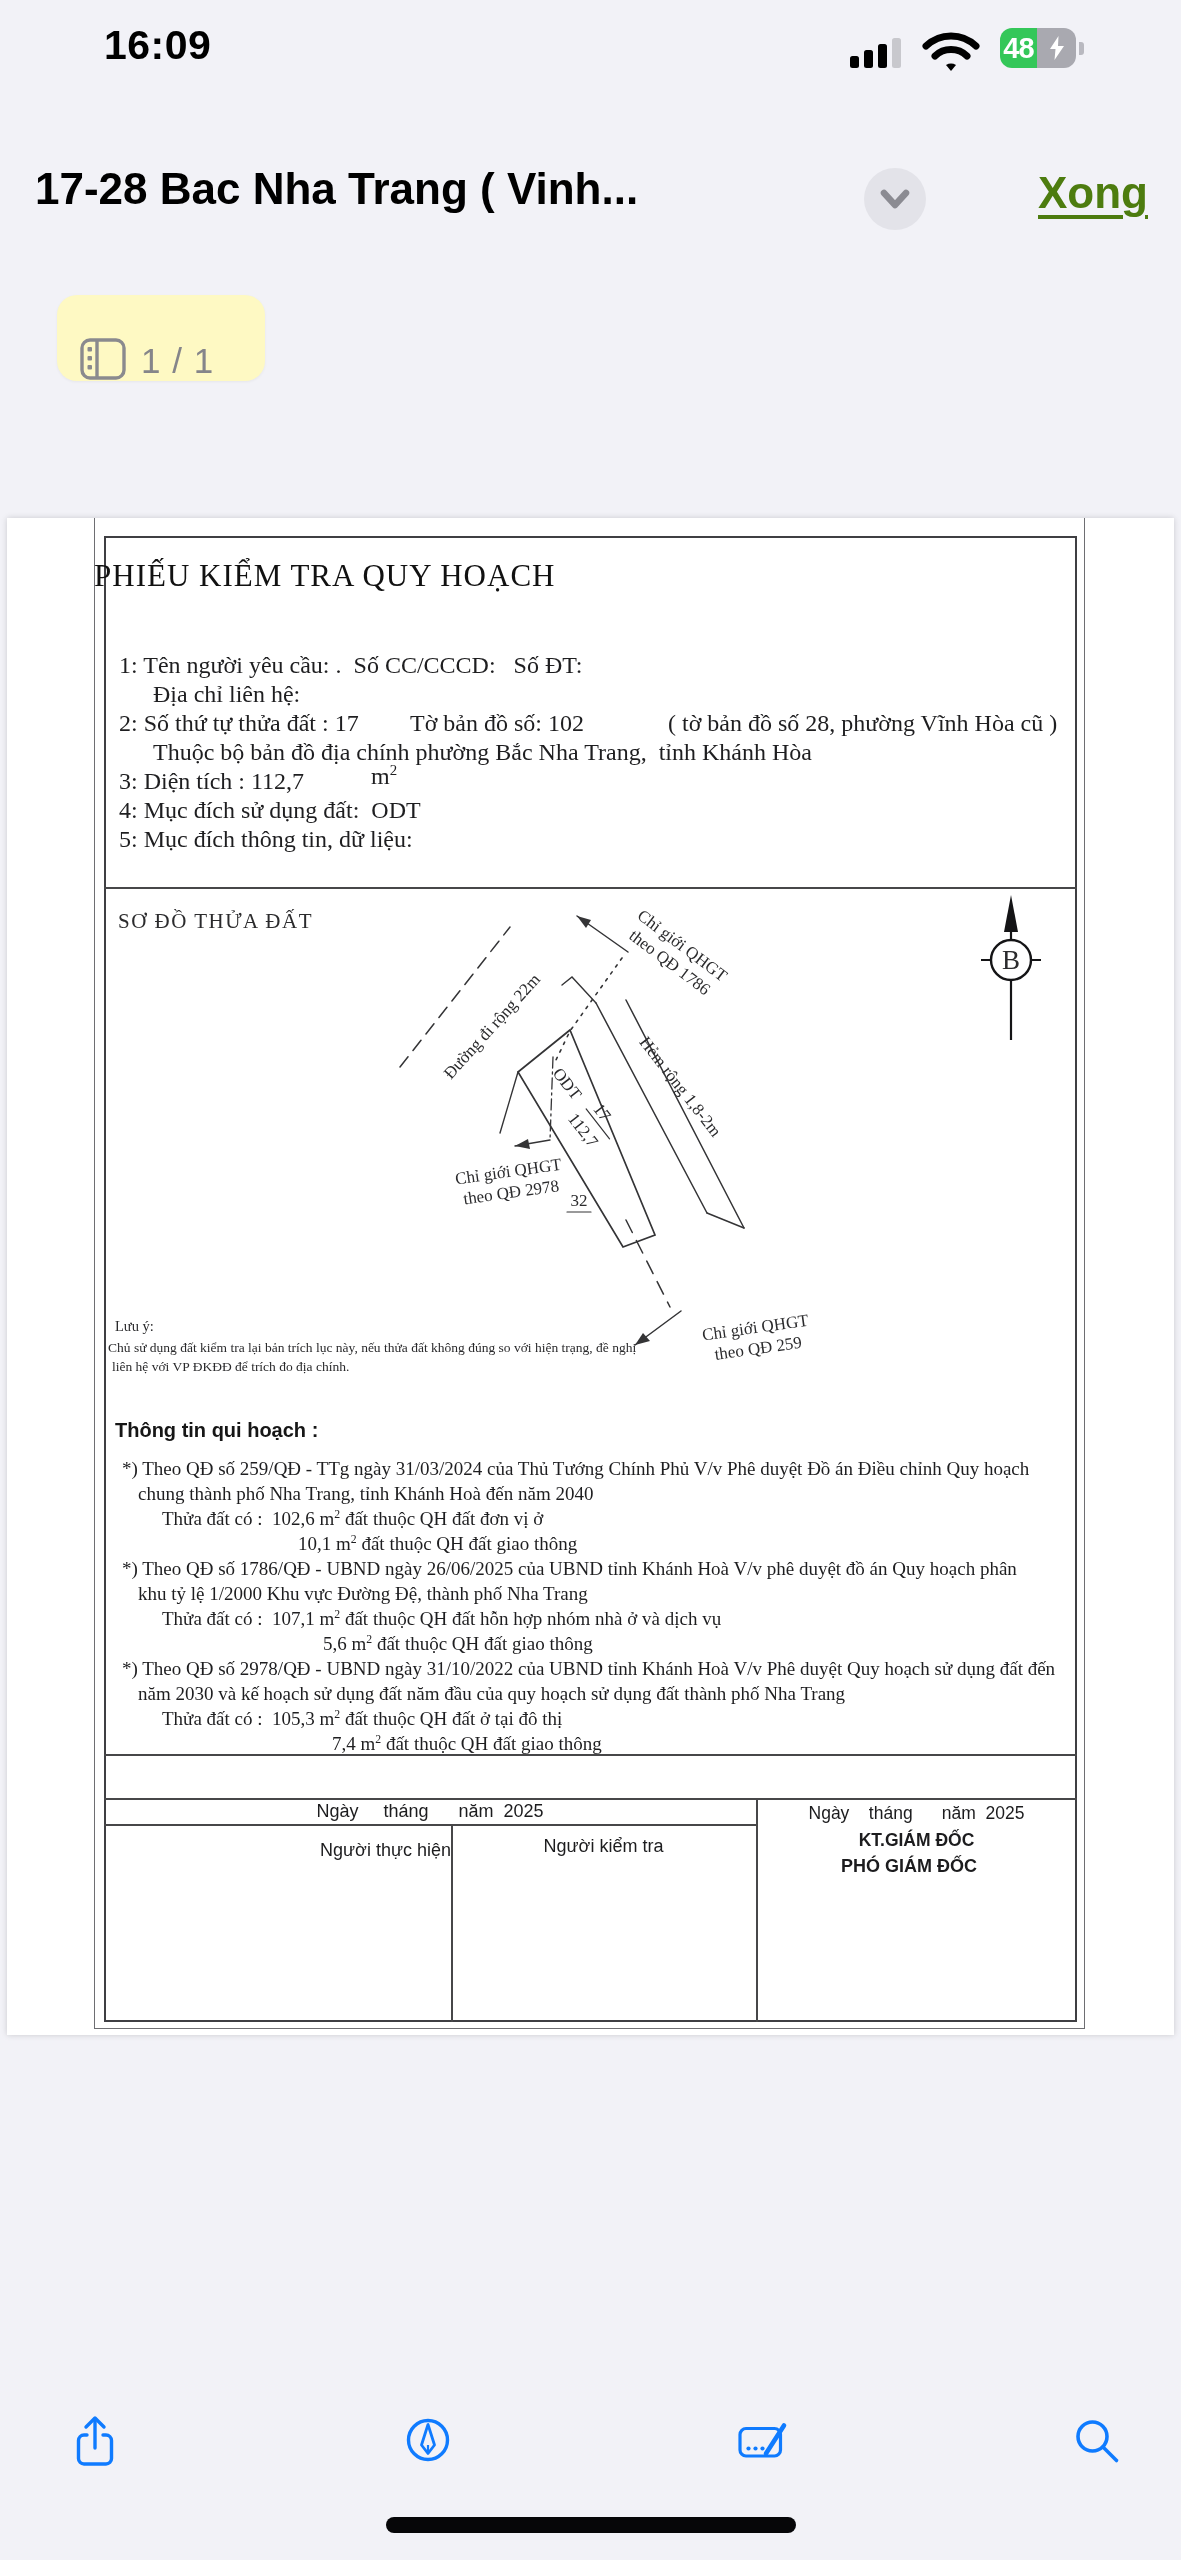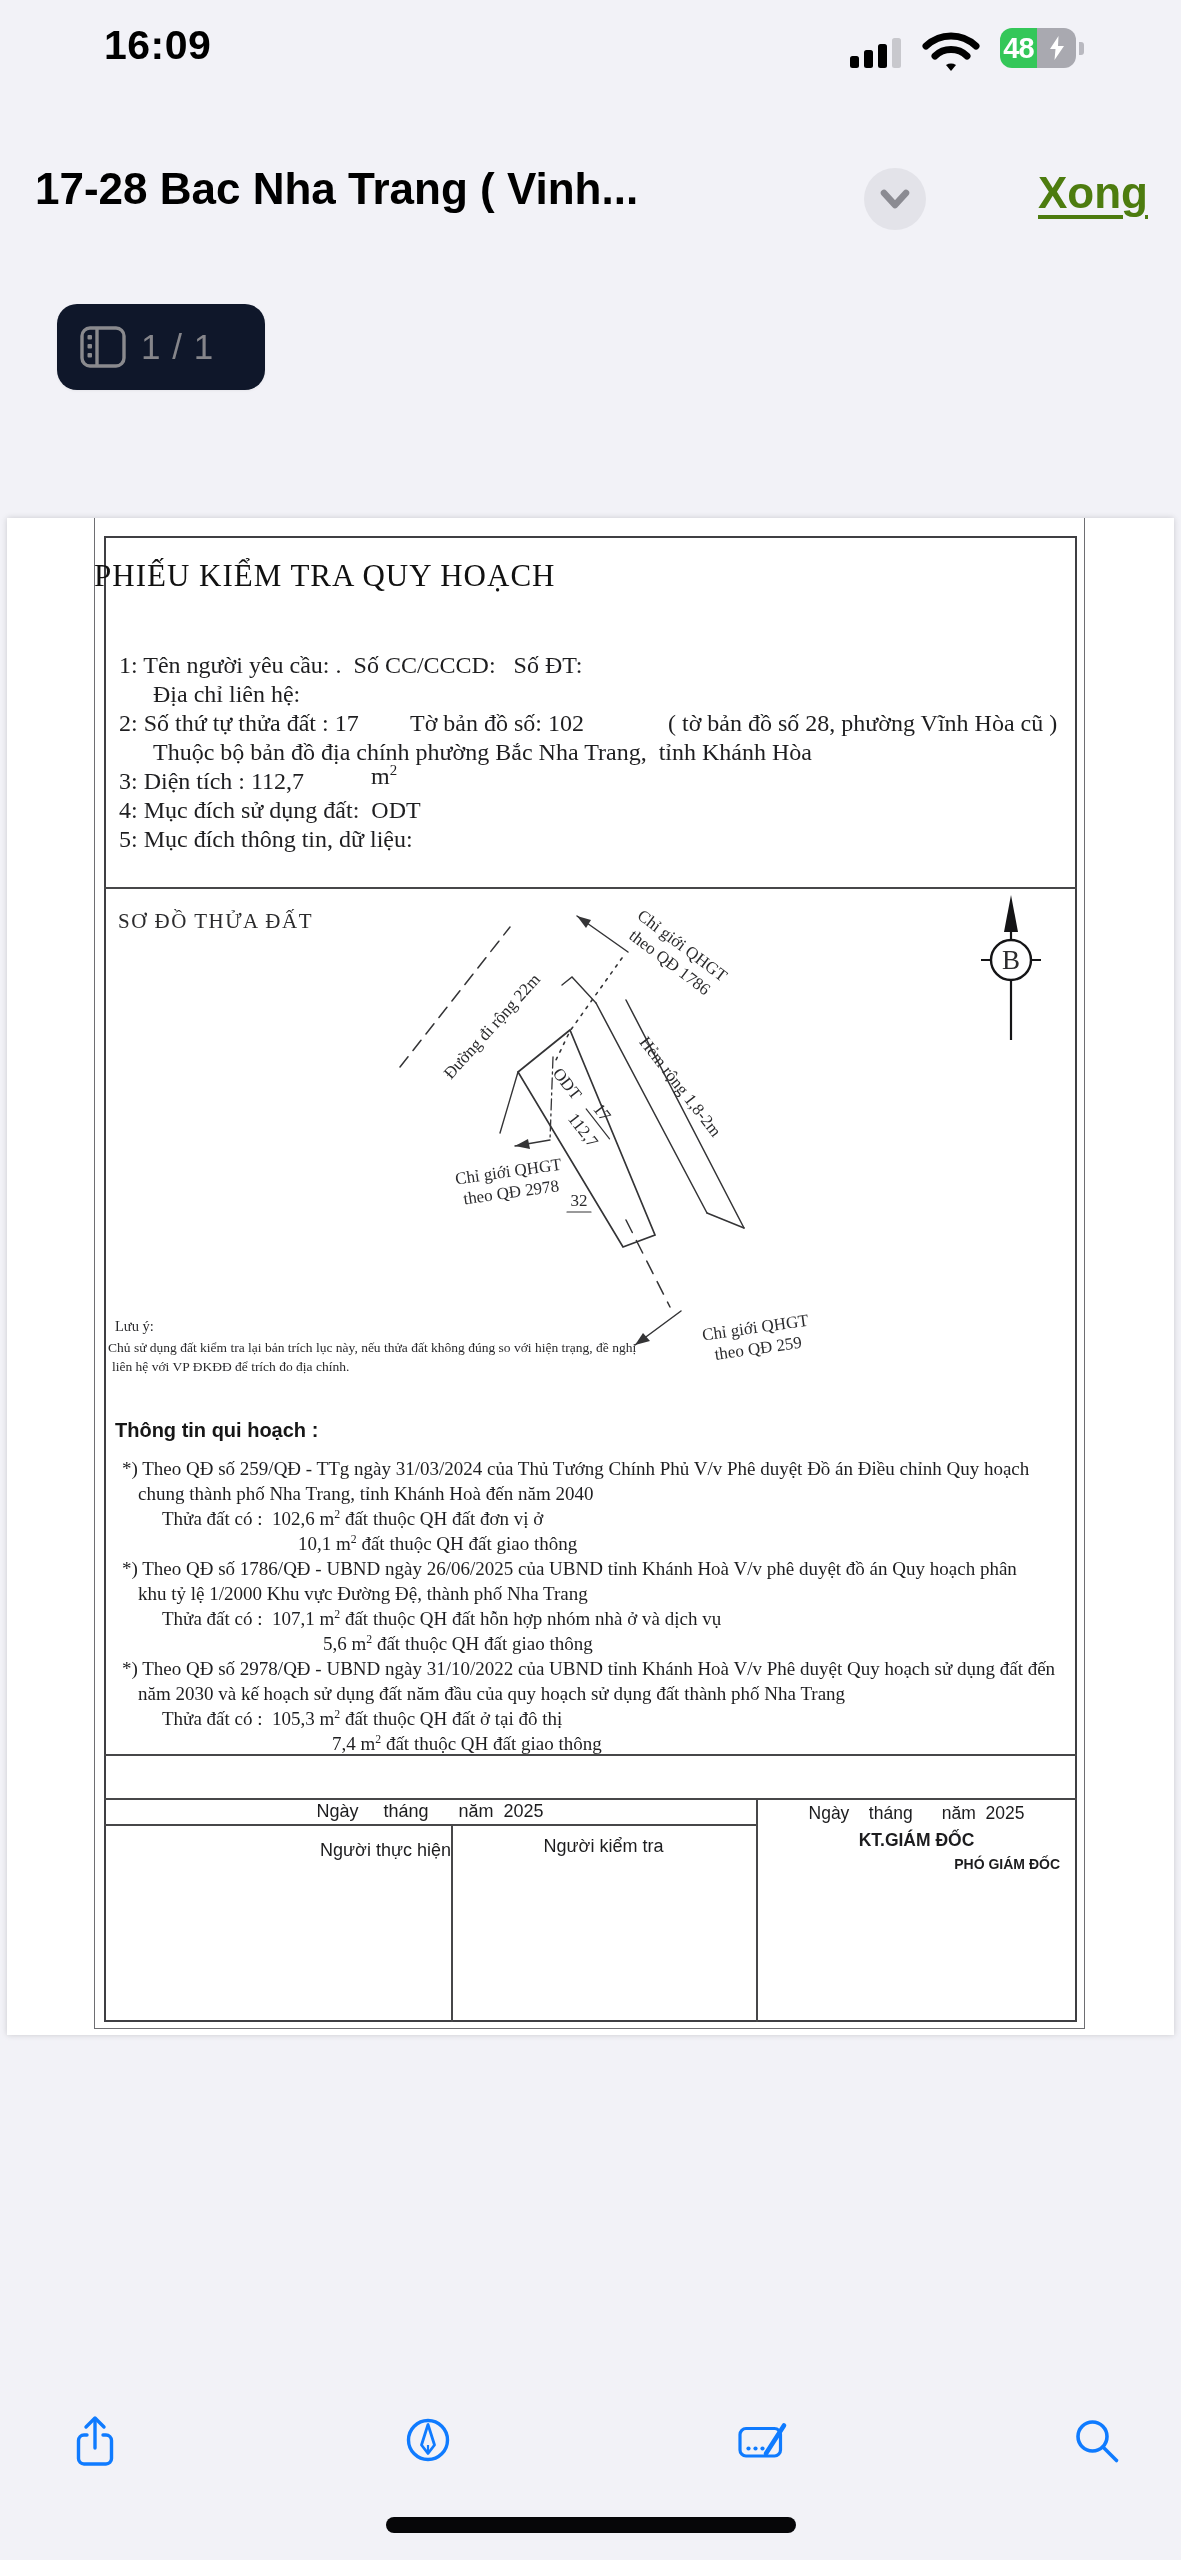--- a/index.html
+++ b/index.html
@@ -21,22 +21,22 @@
   .batt-tip{position:absolute;right:-6px;top:14px;width:5px;height:13px;background:#b9b9c0;border-radius:0 3px 3px 0;}
 
   
   .navtitle{left:35px;top:164px;width:800px;font-size:44px;font-weight:700;color:#000;white-space:nowrap;overflow:hidden;}
   .chev-btn{left:864px;top:168px;width:62px;height:62px;border-radius:50%;background:#e3e3e9;
     display:flex;align-items:center;justify-content:center;}
   .done{right:33px;top:168px;font-size:44px;font-weight:700;color:#4d7c0f;
     text-decoration:underline;text-decoration-thickness:4px;text-underline-offset:7px;}
 
   
-  .pill{left:57px;top:304px;width:208px;height:86px;border-radius:20px;background:#0f172a;
-    box-shadow:0 1px 3px rgba(0,0,0,.05);display:flex;align-items:center;padding-left:22px;box-sizing:border-box;}
+  .pill{left:57px;top:295px;width:208px;height:86px;border-radius:20px;background:#fef9c3;
+    box-shadow:0 1px 3px rgba(0,0,0,.05);display:flex;align-items:flex-end;padding-left:22px;box-sizing:border-box;}
   .pill-label{font-size:35px;color:#85858a;margin-left:14px;letter-spacing:1px;}
 
   
   .sheet{left:7px;top:518px;width:1167px;height:1517px;background:#fff;overflow:hidden;
     box-shadow:0 0 6px rgba(0,0,0,.16);font-family:"Liberation Serif",serif;color:#222;}
   .outer-border{left:87px;top:-10px;width:991px;height:1521px;border:1.5px solid #6e6e72;box-sizing:border-box;}
   .inner-border{left:97px;top:18px;width:973px;height:1486px;border:2px solid #3f3f43;box-sizing:border-box;}
   .hline{background:#474749;height:2px;}
   .vline{background:#474749;width:2px;}
   .doc-title{left:87px;top:40px;width:991px;text-align:left;font-size:31px;letter-spacing:1px;color:#111;}
@@ -222,21 +222,21 @@
   <div class="abs hline" style="left:97px;top:1280px;width:973px"></div>
   <div class="abs hline" style="left:97px;top:1306px;width:654px"></div>
   <div class="abs vline" style="left:444px;top:1306px;height:198px"></div>
   <div class="abs vline" style="left:749px;top:1280px;height:224px"></div>
 
   <div class="abs tbl-sans pre" style="left:97px;top:1283px;width:652px;text-align:center;font-size:18px">Ngày     tháng      năm  2025</div>
   <div class="abs tbl-sans pre" style="left:751px;top:1285px;width:317px;text-align:center;font-size:17.5px">Ngày    tháng      năm  2025</div>
   <div class="abs tbl-sans" style="left:97px;top:1322px;width:347px;text-align:right;font-size:18px">Người thực hiện</div>
   <div class="abs tbl-sans" style="left:444px;top:1318px;width:305px;text-align:center;font-size:18px">Người kiểm tra</div>
   <div class="abs tbl-sans" style="left:751px;top:1312px;width:317px;text-align:center;font-size:17.5px;font-weight:700">KT.GIÁM ĐỐC</div>
-  <div class="abs tbl-sans" style="left:751px;top:1338px;width:302px;text-align:right;font-size:14px;font-weight:700">PHÓ GIÁM ĐỐC</div>
+  <div class="abs tbl-sans" style="left:751px;top:1338px;width:302px;text-align:center;font-size:18px;font-weight:700">PHÓ GIÁM ĐỐC</div>
 </div>
 
 <svg class="abs" style="left:67px;top:2412px" width="56" height="56" viewBox="0 0 56 56">
   <path d="M20,23 h-3 a5.5,5.5 0 0 0 -5.5,5.5 v18 a5.5,5.5 0 0 0 5.5,5.5 h22 a5.5,5.5 0 0 0 5.5,-5.5 v-18 a5.5,5.5 0 0 0 -5.5,-5.5 h-3" stroke="#0f7bff" stroke-width="3.4" fill="none" stroke-linecap="round"></path>
   <line x1="28" y1="36" x2="28" y2="7" stroke="#0f7bff" stroke-width="3.4" stroke-linecap="round"></line>
   <polyline points="19,15 28,6 37,15" stroke="#0f7bff" stroke-width="3.4" fill="none" stroke-linecap="round" stroke-linejoin="round"></polyline>
 </svg>
 
 <svg class="abs" style="left:400px;top:2412px" width="56" height="56" viewBox="0 0 56 56">
   <circle cx="28" cy="28" r="19.5" stroke="#0f7bff" stroke-width="3.4" fill="none"></circle>

